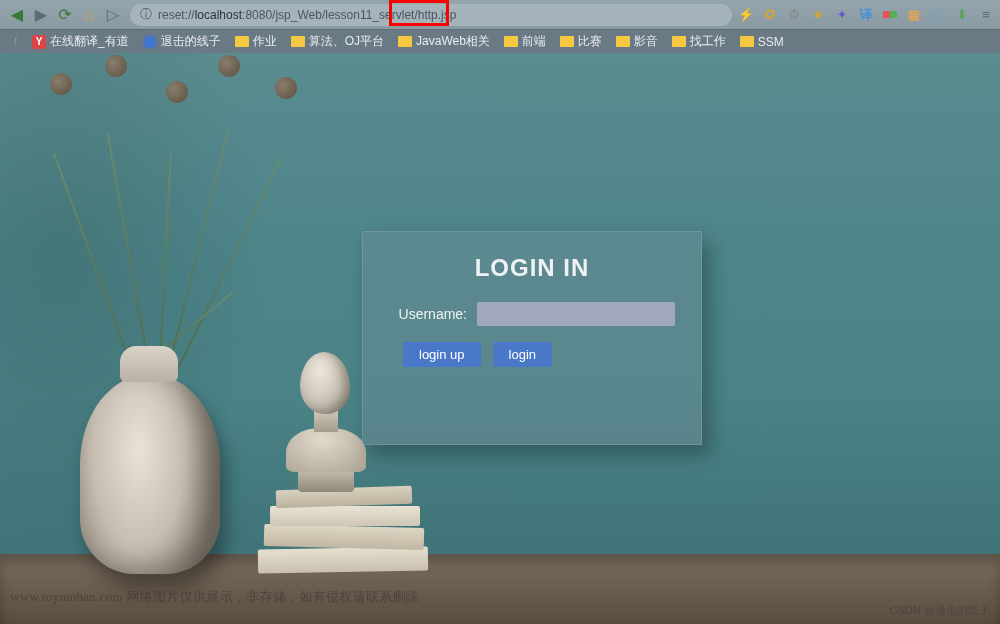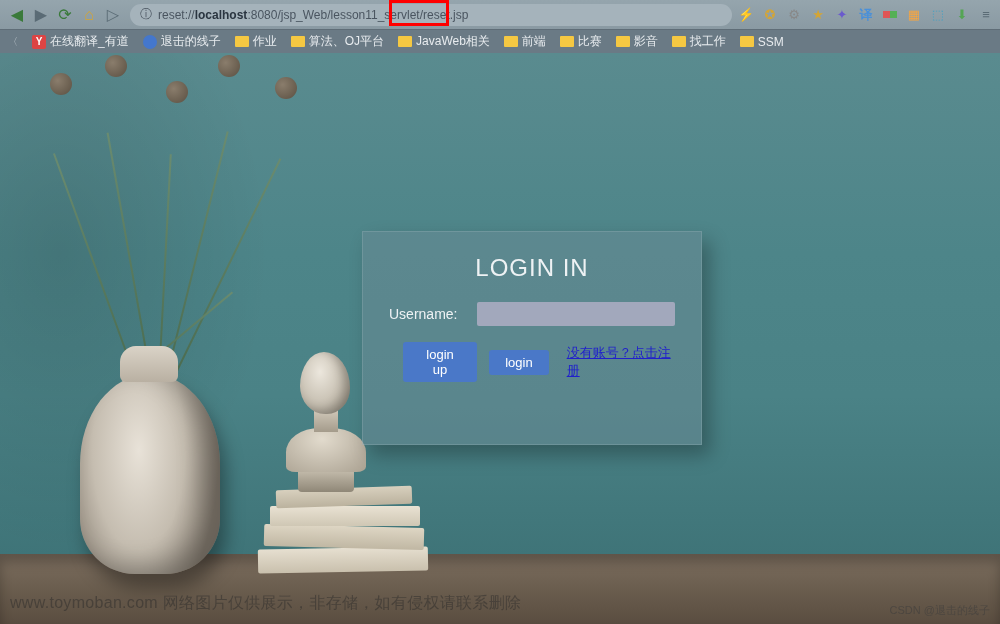--- a/index.html
+++ b/index.html
@@ -34,21 +34,21 @@
       background: #a5b3bb;
       border-radius: 11px;
       display: flex;
       align-items: center;
       padding: 0 10px;
       gap: 6px;
       color: #4a5560;
       font-size: 12px;
     }
     .addr-bar .url { flex: 1; }
-    .addr-bar .url .host { font-weight: bold; color: #2a3540; }
+    .addr-bar .url .host { font-weight: normal; color: #2a3540; }
     .url-highlight {
       position: absolute;
       border: 3px solid #ff0000;
       pointer-events: none;
       z-index: 100;
     }
     .right-icons { display: flex; gap: 8px; align-items: center; }
     .ext-icon { width: 16px; height: 16px; display: flex; align-items: center; justify-content: center; font-size: 13px; }
     
     
@@ -149,60 +149,61 @@
     
     .login-panel {
       position: absolute; left: 362px; top: 178px; width: 340px; height: 214px;
       background: rgba(110, 140, 150, 0.45);
       border: 1px solid rgba(255,255,255,0.12);
       box-shadow: 8px 10px 18px rgba(0,0,0,0.28);
       padding: 22px 26px 20px;
       color: #eef2f4;
     }
     .login-title {
-      text-align: center; font-size: 24px; font-weight: normal; letter-spacing: 1px;
+      text-align: center; font-size: 24px; font-weight: bold; letter-spacing: 1px;
       margin-bottom: 20px;
     }
     .form-row { display: flex; align-items: center; margin-bottom: 16px; gap: 10px; }
-    .form-label { width: 78px; text-align: left; font-size: 14px; }
+    .form-label { width: 78px; text-align: right; font-size: 14px; }
     .form-input {
       flex: 1; height: 24px; background: #a2a8bc; border: none; border-radius: 2px;
       padding: 0 6px; color: #333;
     }
-    .btn-row { display: flex; align-items: center; gap: 12px; margin-top: 8px; padding-left: 14px; }
+    .btn-row { display: flex; align-items: flex-end; gap: 12px; margin-top: 8px; padding-left: 14px; }
     .btn {
       background: #4a78c8; color: #fff; border: none; border-radius: 3px;
       padding: 5px 16px; font-size: 13px; cursor: pointer;
     }
     .reg-link { color: #2020cc; text-decoration: underline; font-size: 13px; cursor: pointer; margin-left: 6px; }
     
     
     .watermark-bl {
-      position: absolute; left: 10px; bottom: 10px; color: rgba(40,40,40,0.45); font-size: 16px;
+      position: absolute; left: 10px; bottom: 18px; color: rgba(40,40,40,0.45); font-size: 13px;
       letter-spacing: 0.3px;
+      font-family: Liberation Serif, serif;
     }
     .watermark-br {
       position: absolute; right: 10px; bottom: 6px; color: rgba(60,60,60,0.55); font-size: 11px;
     }
   </style>
 </head>
 <body>
 
 <div class="browser-toolbar">
   <div class="nav-btns">
     <div class="nav-btn active">◀</div>
     <div class="nav-btn">▶</div>
     <div class="nav-btn active">⟳</div>
     <div class="nav-btn alert">⌂</div>
     <div class="nav-btn">▷</div>
   </div>
   <div class="addr-bar">
     <span>ⓘ</span>
     <span class="url">
-      <span>reset://</span><span class="host">localhost</span><span>:8080/jsp_Web/lesson11_servlet/reset.jsp</span>
+      <span>reset://</span><span class="host">localhost</span><span>:8080/jsp_Web/lesson11_servlet/http.jsp</span>
     </span>
   </div>
   <div class="right-icons">
     <span class="ext-icon" style="color:#f5c542">⚡</span>
     <span class="ext-icon" style="color:#d4a535">✪</span>
     <span class="ext-icon" style="color:#888">⚙</span>
     <span class="ext-icon" style="color:#d4a535">★</span>
     <span class="ext-icon" style="color:#6a5acd">✦</span>
     <span class="ext-icon" style="color:#4a90d9;font-weight:bold">译</span>
     <span class="ext-icon">
@@ -298,19 +299,18 @@
 
   <div class="login-panel">
     <div class="login-title">LOGIN IN</div>
     <div class="form-row">
       <div class="form-label">Username:</div>
       <input class="form-input" type="text" value="" style="">
     </div>
     <div class="btn-row">
       <button class="btn">login up</button>
       <button class="btn">login</button>
-      <a class="reg-link">没有账号？点击注册</a>
     </div>
   </div>
 
   <div class="watermark-bl">www.toymoban.com 网络图片仅供展示，非存储，如有侵权请联系删除</div>
   <div class="watermark-br">CSDN @退击的线子</div>
 </div>
 
 </body></html>

